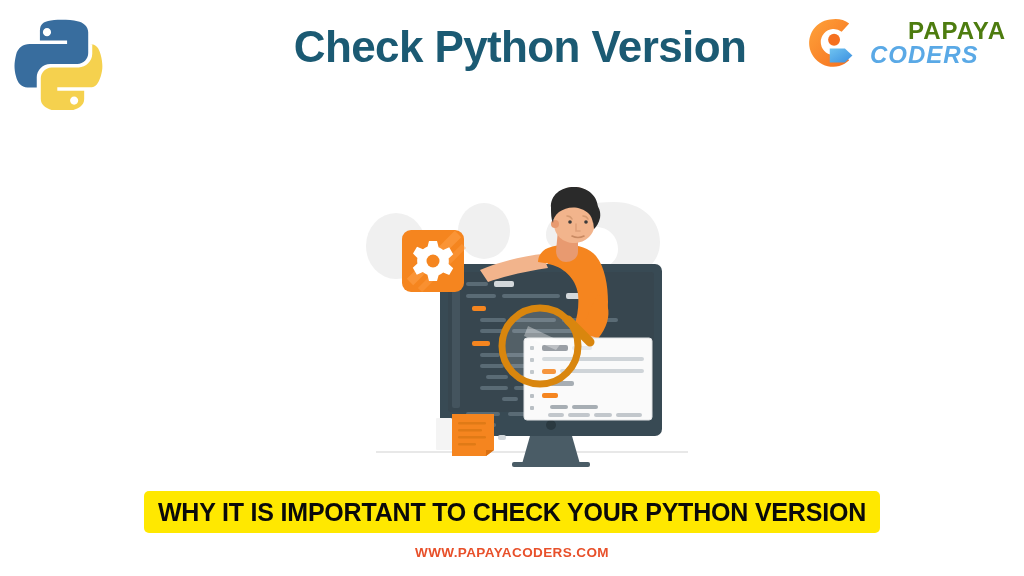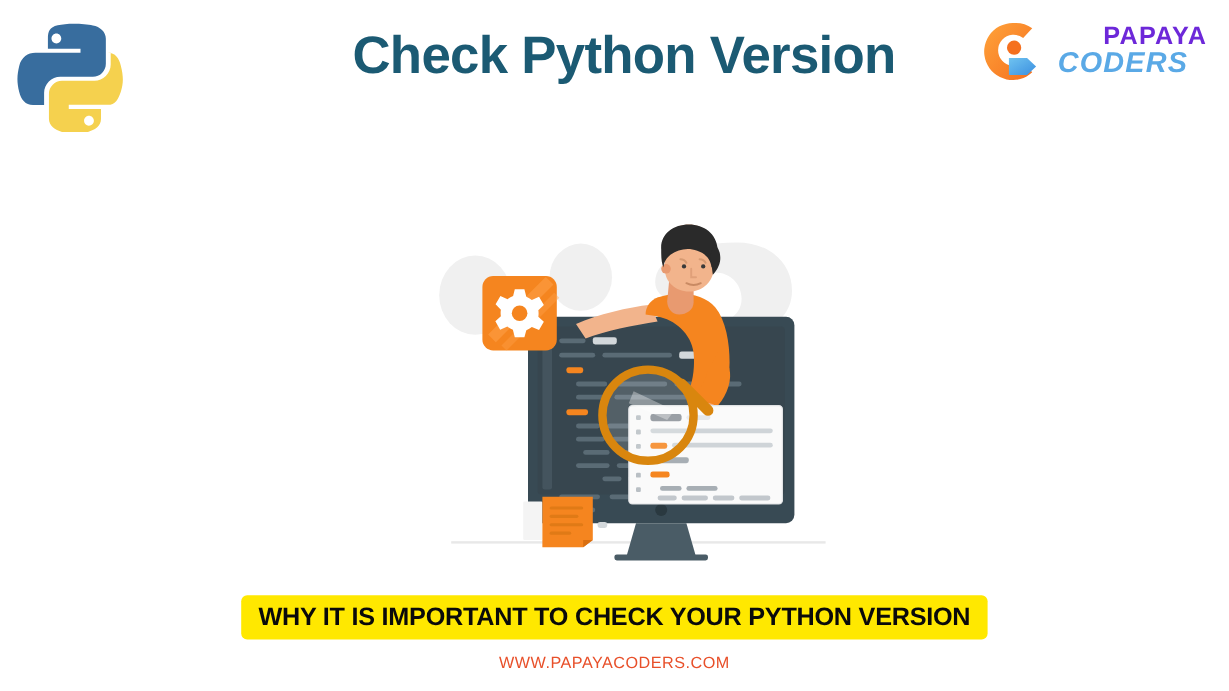--- a/index.html
+++ b/index.html
@@ -13,42 +13,42 @@
   .page-title {
     position:absolute; left:0; right:0; top:22px;
     text-align:center;
     font-size:44px; font-weight:bold; letter-spacing:-0.6px;
     color:#1b5a73;
     margin-left:16px;
   }
   .brand { position:absolute; right:18px; top:16px; display:flex; align-items:center; gap:10px; }
   .brand-mark { width:54px; height:54px; flex:0 0 54px; }
   .brand-words { display:flex; flex-direction:column; line-height:1.02; }
-  .brand-papaya { font-size:21px; font-weight:bold; color:#6d28d9; letter-spacing:1px;margin-left:38px; }
+  .brand-papaya { font-size:24px; font-weight:bold; color:#4d7c0f; letter-spacing:1px;margin-left:38px; }
   .brand-coders { font-size:24px; font-weight:bold; color:#5AA9E6; letter-spacing:1px;font-style:italic; }
 
   
   .illustration { position:absolute; left:362px; top:186px; width:340px; height:290px; }
   .illustration svg { display:block; width:100%; height:100%; }
 
   
   .footer { position:absolute; left:0; right:0; bottom:16px; text-align:center; }
   .headline-wrap { display:block; text-align:center; }
   .headline {
     display:inline-block;
     background:#FFE800;
     color:#0a0a0a;
-    font-size:21px; font-weight:bold; letter-spacing:-0.2px;
+    font-size:25px; font-weight:bold; letter-spacing:-0.2px;
     padding:7px 14px 6px 14px;
     border-radius:5px;
     white-space:nowrap;
   }
   .site-url {
     margin-top:12px;
-    font-size:13.5px; font-weight:normal; letter-spacing:0.4px;
+    font-size:13.5px; font-weight:bold; letter-spacing:0.4px;
     color:#E8502A;
   }
 </style>
 </head>
 <body>
 
 <div class="stage">
 
   <div class="python-logo">
     <svg viewBox="0 0 100 100" xmlns="http://www.w3.org/2000/svg" aria-label="Python logo">

